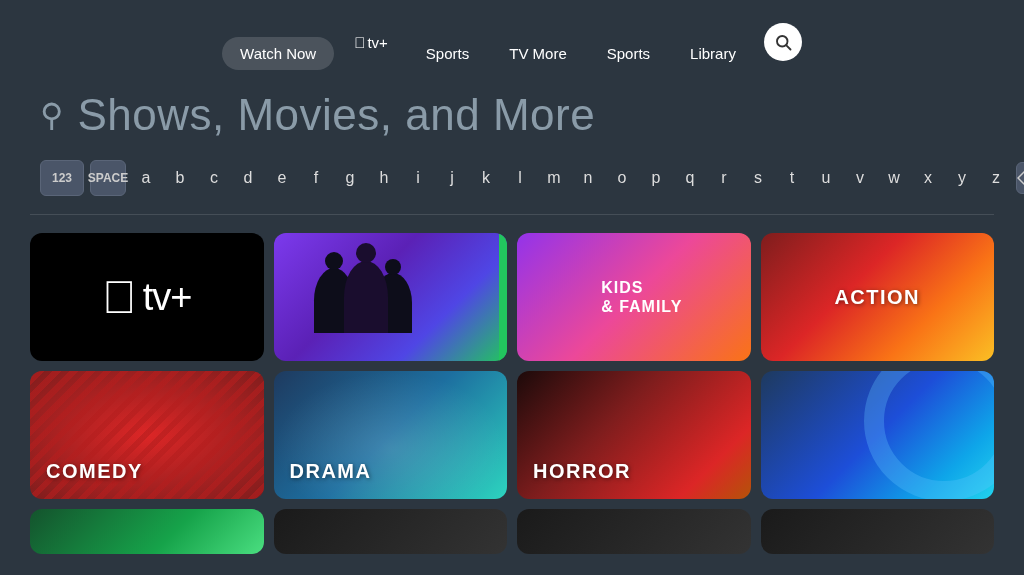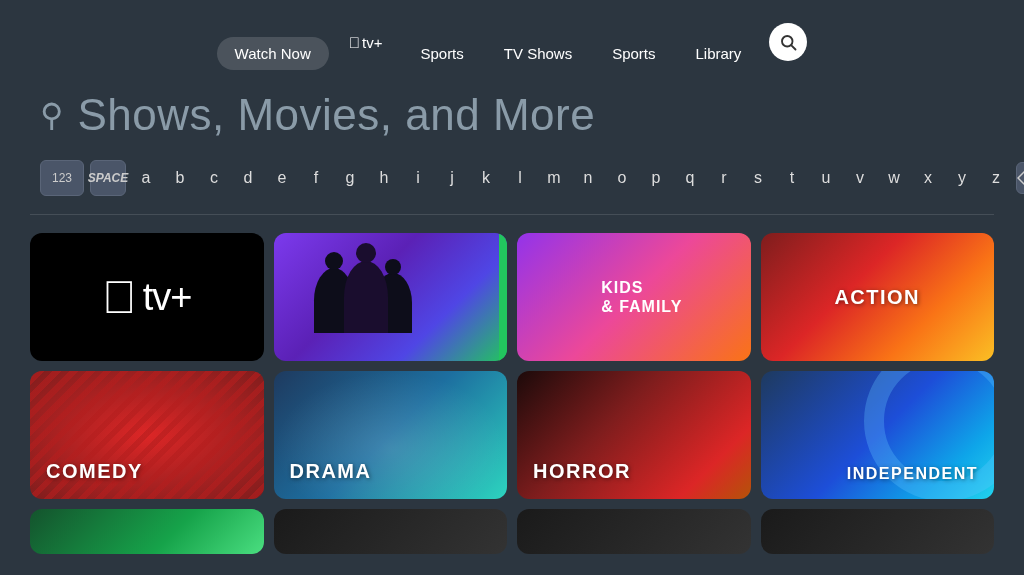--- a/index.html
+++ b/index.html
@@ -112,34 +112,33 @@
       font-size: 15px;
       color: #fff;
       cursor: pointer;
       font-weight: 400;
     }
 
     .key-special {
       background: #4a5568;
       padding: 0 10px;
       font-size: 12px;
-      font-weight: 400;
+      font-weight: 700;
       min-width: 44px;
       color: #ccc;
       border: 1px solid #5a6578;
     }
 
     .key-space {
       background: #4a5568;
       padding: 0 12px;
       font-size: 12px;
       font-weight: 600;
       color: #ccc;
       border: 1px solid #5a6578;
-      font-style: italic;
     }
 
     .key-letter {
       font-size: 16px;
       color: #ddd;
       min-width: 28px;
     }
 
     .key-delete {
       background: #4a5568;
@@ -332,21 +331,21 @@
 </head>
 <body>
 
 <div class="nav-bar">
   <div class="nav-item active">Watch Now</div>
   <div class="nav-apple-tv">
     <span class="nav-apple-icon"></span>
     <span>tv+</span>
   </div>
   <div class="nav-item">Sports</div>
-  <div class="nav-item">TV Shows</div>
+  <div class="nav-item">TV More</div>
   <div class="nav-item">Sports</div>
   <div class="nav-item">Library</div>
   <div class="search-btn">
     <svg viewBox="0 0 24 24">
       <circle cx="11" cy="11" r="7"></circle>
       <line x1="16.5" y1="16.5" x2="22" y2="22"></line>
     </svg>
   </div>
 </div>
 
@@ -445,21 +444,20 @@
 
   <div class="genre-card horror-card">
     <span class="genre-label" style="bottom:16px;left:16px;top:auto;transform:none;position:absolute;font-size:20px;font-weight:800;">HORROR</span>
   </div>
 
   <div class="genre-card independent-card">
 
     <div style="position:absolute;inset:0;overflow:hidden;">
       <div style="position:absolute;right:-30px;top:-30px;width:160px;height:160px;border:20px solid rgba(100,200,255,0.3);border-radius:50%;"></div>
     </div>
-    <span class="genre-label" style="bottom:16px;right:16px;left:auto;top:auto;transform:none;position:absolute;font-size:16px;font-weight:800;text-align:right;">INDEPENDENT</span>
   </div>
 </div>
 
 <div class="genre-grid" style="padding-top:0;">
   <div class="genre-card bottom-green" style="height:45px;"></div>
   <div class="genre-card" style="height:45px;background:linear-gradient(135deg,#1a1a1a,#333);"></div>
   <div class="genre-card" style="height:45px;background:linear-gradient(135deg,#1a1a1a,#333);"></div>
   <div class="genre-card" style="height:45px;background:linear-gradient(135deg,#1a1a1a,#333);"></div>
 </div>
 

